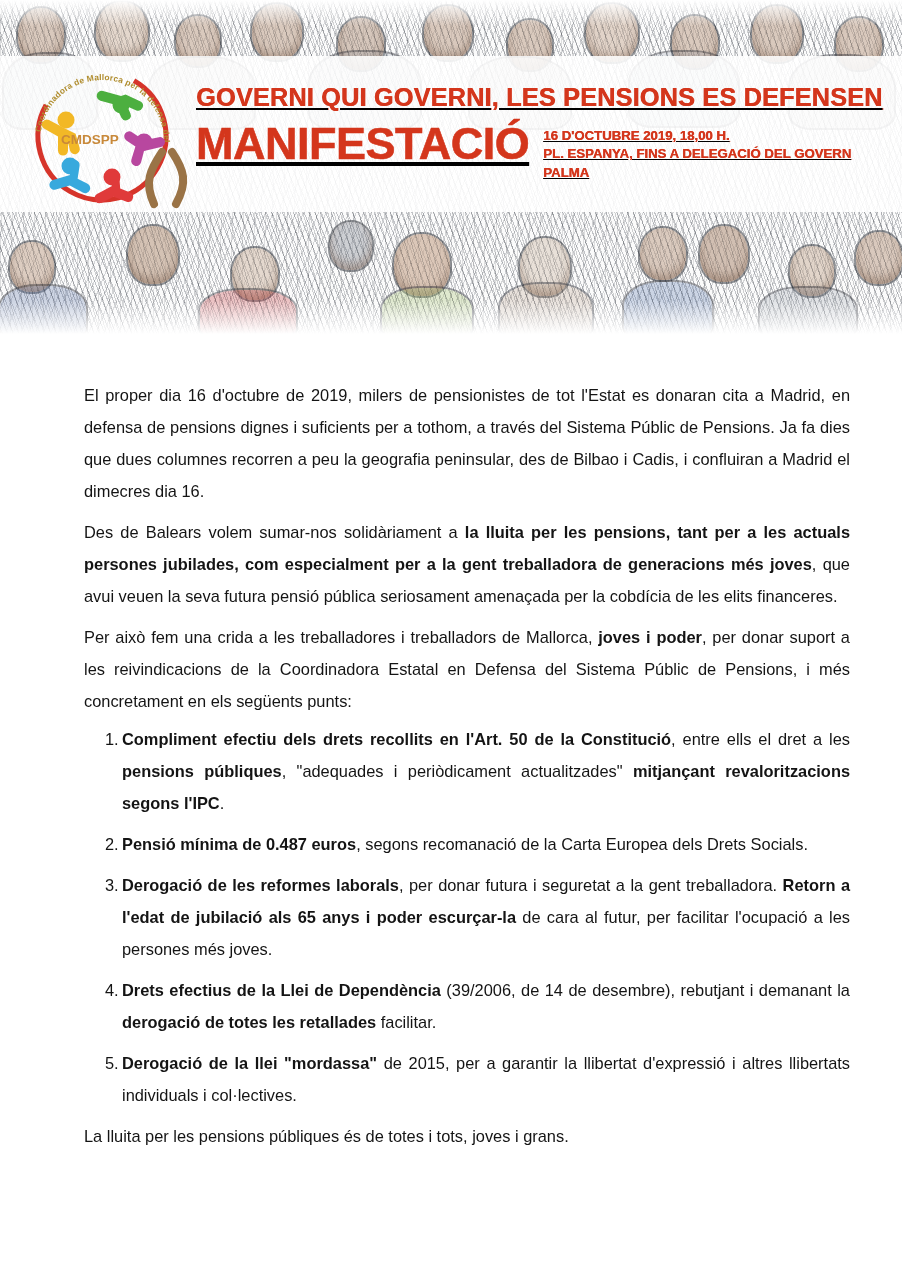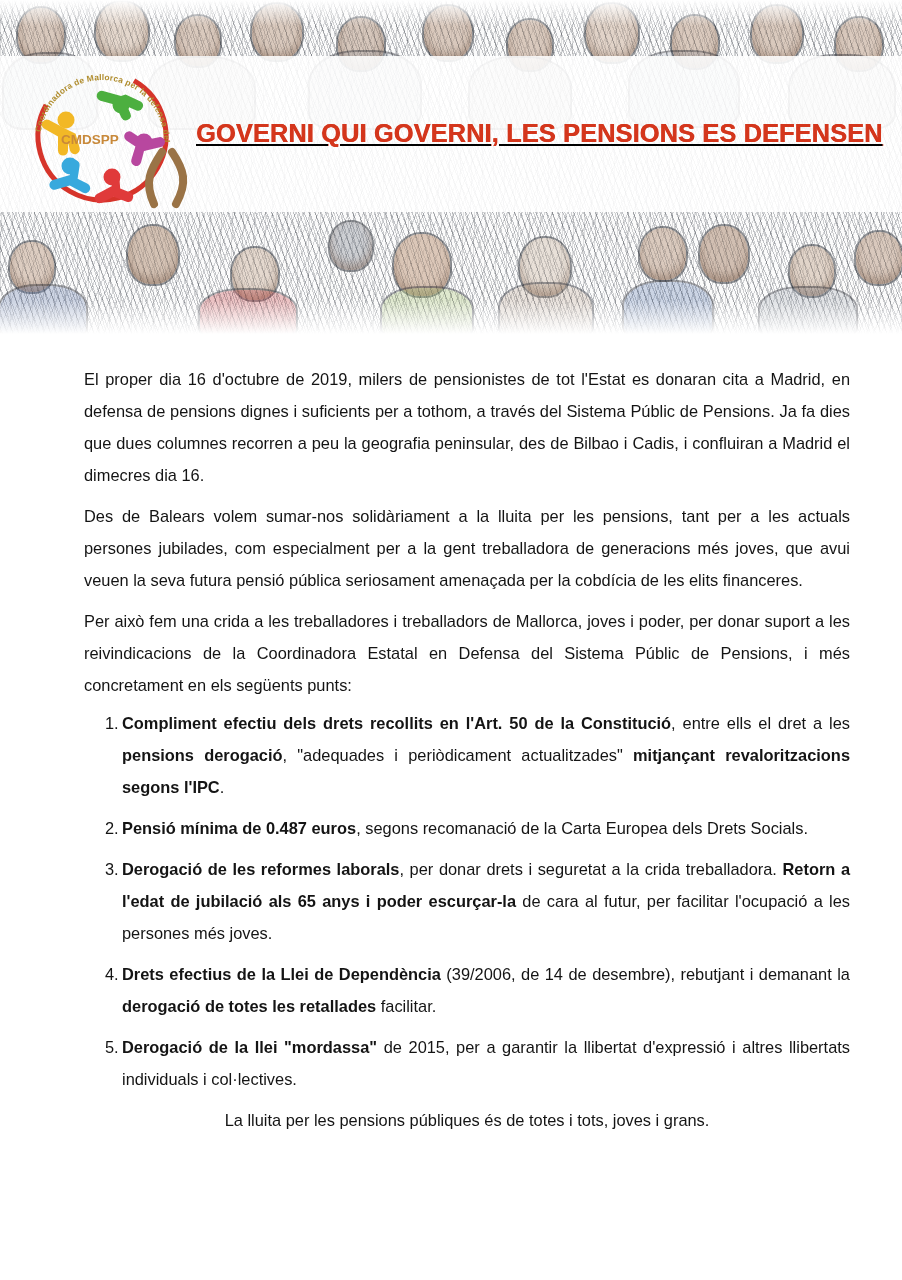--- a/index.html
+++ b/index.html
@@ -126,34 +126,34 @@
     font-weight: bold;
     font-size: 13.2px;
     line-height: 1.42;
     white-space: nowrap;
     text-shadow: .4px 0 0 #d4361c;
   }
 
   
   .content {
     position: absolute;
-    top: 326px;
+    top: 342px;
     left: 0;
     width: 902px;
     padding: 38px 52px 0 84px;
   }
   .para {
     font-size: 16.4px;
     line-height: 1.95;
     color: #141414;
     text-align: justify;
     margin: 0 0 9px 0;
   }
   .para.tight { margin-bottom: 6px; }
-  .para b { font-weight: normal; }
+  .para b { font-weight: bold; }
 
   ol.points {
     list-style: none;
     margin: 4px 0 0 0;
     padding: 0;
   }
   ol.points > li {
     position: relative;
     font-size: 16.4px;
     line-height: 1.95;
@@ -168,21 +168,21 @@
     top: 0;
     font-weight: normal;
   }
   ol.points > li b { font-weight: bold; }
 
   .closing {
     font-size: 16.4px;
     line-height: 1.95;
     color: #141414;
     margin: 6px 0 0 0;
-    text-align: center;
+    text-align: left;
   }
 </style>
 </head>
 <body>
 
 <div class="page">
 
   <div class="banner">
 
     <div class="crowd crowd-top">
@@ -276,39 +276,47 @@
 
           <g fill="none" stroke="#9a7346" stroke-width="8" stroke-linecap="round">
             <path d="M148 94 C 136 112, 130 124, 140 146"></path>
             <path d="M158 94 C 170 112, 174 124, 162 146"></path>
           </g>
         </svg>
       </div>
 
       <div class="headline-block">
         <div class="headline-main">GOVERNI QUI GOVERNI, LES PENSIONS ES DEFENSEN</div>
+        <div class="headline-row">
+          <div class="manifestacio">MANIFESTACIÓ</div>
+          <div class="details">
+            <div>16 D'OCTUBRE 2019, 18,00 H.</div>
+            <div>PL. ESPANYA, FINS A DELEGACIÓ DEL GOVERN</div>
+            <div>PALMA</div>
+          </div>
+        </div>
       </div>
     </div>
   </div>
 
   <div class="content">
 
     <p class="para">El proper dia 16 d'octubre de 2019, milers de pensionistes de tot l'Estat es donaran cita a Madrid, en defensa de pensions dignes i suficients per a tothom, a través del Sistema Públic de Pensions. Ja fa dies que dues columnes recorren a peu la geografia peninsular, des de Bilbao i Cadis, i confluiran a Madrid el dimecres dia 16.</p>
 
     <p class="para">
       <span>Des de Balears volem sumar-nos solidàriament a </span><b>la lluita per les pensions, tant per a les actuals persones jubilades, com especialment per a la gent treballadora de generacions més joves</b><span>, que avui veuen la seva futura pensió pública seriosament amenaçada per la cobdícia de les elits financeres.</span>
     </p>
 
     <p class="para tight">
       <span>Per això fem una crida a les treballadores i treballadors de Mallorca, </span><b>joves i poder</b><span>, per donar suport a les reivindicacions de la Coordinadora Estatal en Defensa del Sistema Públic de Pensions, i més concretament en els següents punts:</span>
     </p>
 
     <ol class="points" id="points-list">
-        <li><span class="num">1.</span><b>Compliment efectiu dels drets recollits en l'Art. 50 de la Constitució</b><span>, entre ells el dret a les </span><b>pensions derogació</b><span>, "adequades i periòdicament actualitzades" </span><b>mitjançant revaloritzacions segons l'IPC</b><span>.</span></li>
+        <li><span class="num">1.</span><b>Compliment efectiu dels drets recollits en l'Art. 50 de la Constitució</b><span>, entre ells el dret a les </span><b>pensions públiques</b><span>, "adequades i periòdicament actualitzades" </span><b>mitjançant revaloritzacions segons l'IPC</b><span>.</span></li>
         <li><span class="num">2.</span><b>Pensió mínima de 0.487 euros</b><span>, segons recomanació de la Carta Europea dels Drets Socials.</span></li>
-        <li><span class="num">3.</span><b>Derogació de les reformes laborals</b><span>, per donar drets i seguretat a la crida treballadora. </span><b>Retorn a l'edat de jubilació als 65 anys i poder escurçar-la</b><span> de cara al futur, per facilitar l'ocupació a les persones més joves.</span></li>
+        <li><span class="num">3.</span><b>Derogació de les reformes laborals</b><span>, per donar futura i seguretat a la gent treballadora. </span><b>Retorn a l'edat de jubilació als 65 anys i poder escurçar-la</b><span> de cara al futur, per facilitar l'ocupació a les persones més joves.</span></li>
         <li><span class="num">4.</span><b>Drets efectius de la Llei de Dependència</b><span> (39/2006, de 14 de desembre), rebutjant i demanant la </span><b>derogació de totes les retallades</b><span> facilitar.</span></li>
         <li><span class="num">5.</span><b>Derogació de la llei "mordassa"</b><span> de 2015, per a garantir la llibertat d'expressió i altres llibertats individuals i col·lectives.</span></li>
       </ol>
 
     <p class="closing">La lluita per les pensions públiques és de totes i tots, joves i grans.</p>
   </div>
 </div>
 
 </body></html>

